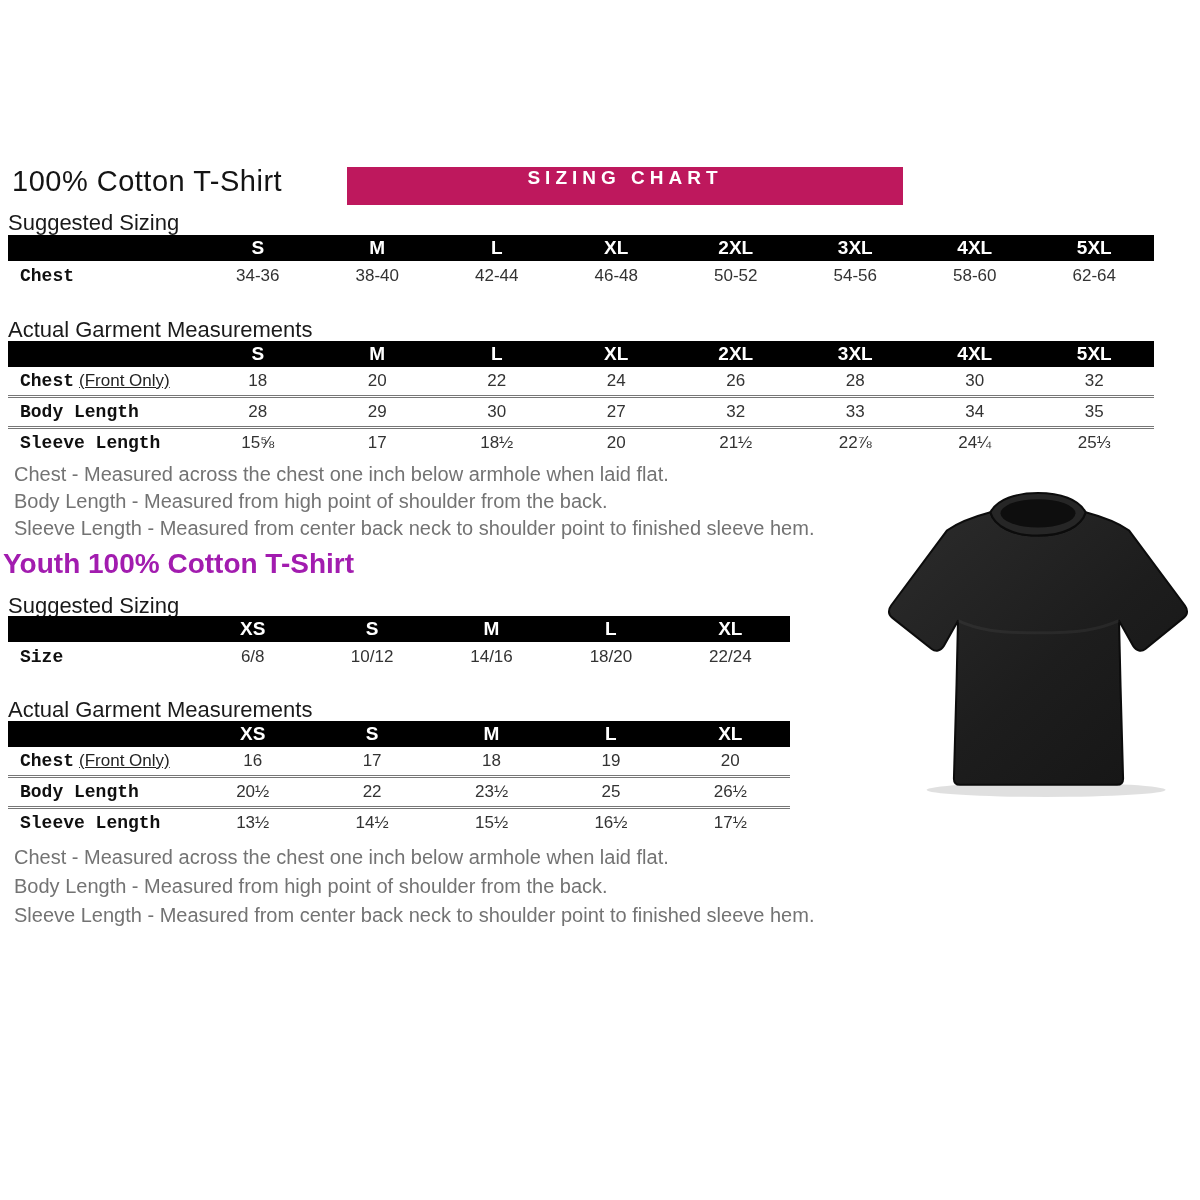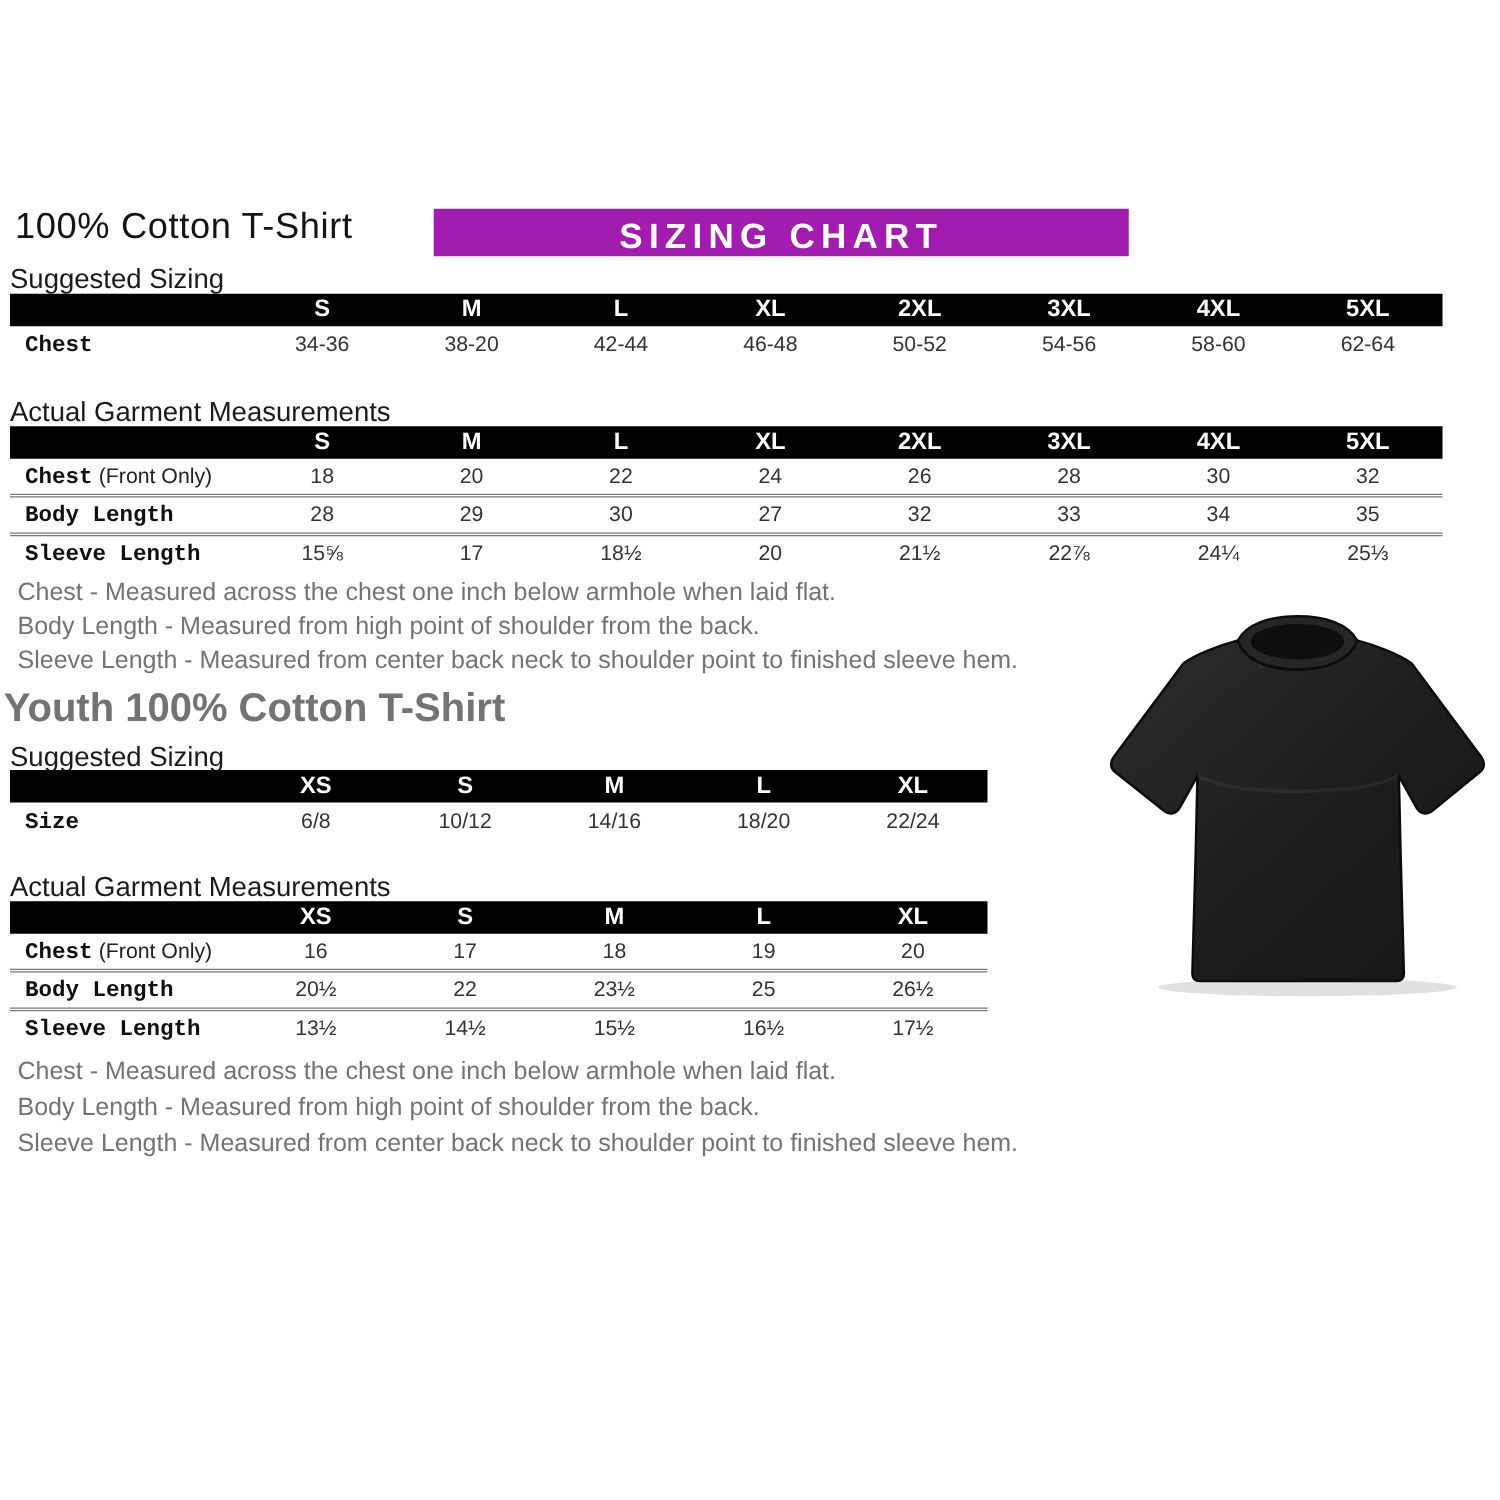--- a/index.html
+++ b/index.html
@@ -2,37 +2,37 @@
 <html><head>
 <meta charset="utf-8">
 <style>
   html,body{margin:0;padding:0;background:#ffffff;}
   #page{position:relative;width:1200px;height:1200px;background:#ffffff;overflow:hidden;
         font-family:"Liberation Sans","DejaVu Sans",sans-serif;color:#1a1a1a;}
 
   .abs{position:absolute;}
 
   .main-title{left:12px;top:165px;font-size:29px;font-weight:400;color:#141414;letter-spacing:0.5px;}
-  .banner{left:347px;top:167px;width:556px;height:38px;background:#a21caf;
-          display:flex;align-items:flex-end;justify-content:center;
-          color:#fff;font-size:28px;font-weight:bold;letter-spacing:5px;}
+  .banner{left:347px;top:167px;width:556px;height:38px;background:#be185d;
+          display:flex;align-items:flex-start;justify-content:center;
+          color:#fff;font-size:19px;font-weight:bold;letter-spacing:5px;}
   .section-label{font-size:22px;color:#1a1a1a;}
-  .youth-title{left:3px;top:548px;font-size:32px;font-weight:bold;color:#737373;}
+  .youth-title{left:3px;top:548px;font-size:28px;font-weight:bold;color:#a21caf;}
 
   .tbl{position:absolute;}
   .hdr{display:flex;align-items:center;background:#000;height:26px;}
   .hdr .cell{color:#fff;font-weight:bold;font-size:19px;}
   .row{display:flex;align-items:center;height:30px;}
   .row-28{height:28px;}
   .cell{flex:1;text-align:center;font-size:17px;color:#333;}
   .cell-label{flex:none;box-sizing:border-box;padding-left:12px;text-align:left;}
   .w-adult .cell-label{width:190px;}
   .w-youth .cell-label{width:185px;}
   .lbl-b{font-weight:bold;font-size:18px;color:#0f0f0f;font-family:Liberation Mono, monospace;}
-  .lbl-n{font-size:17px;color:#222;margin-left:5px;}
+  .lbl-n{font-size:17px;color:#222;margin-left:5px;text-decoration:underline;}
   .sep{border-top:3px double #777;}
 
   .notes div{font-size:20px;color:#737373;}
   .notes-a div{line-height:27px;}
   .notes-b div{line-height:29px;}
 
   .tshirt-wrap{left:886px;top:488px;width:304px;height:314px;}
 </style>
 </head>
 <body>
@@ -54,21 +54,21 @@
       <div class="cell">L</div>
       <div class="cell">XL</div>
       <div class="cell">2XL</div>
       <div class="cell">3XL</div>
       <div class="cell">4XL</div>
       <div class="cell">5XL</div>
     </div>
     <div class="row">
       <div class="cell cell-label"><span class="lbl-b">Chest</span></div>
       <div class="cell">34-36</div>
-      <div class="cell">38-20</div>
+      <div class="cell">38-40</div>
       <div class="cell">42-44</div>
       <div class="cell">46-48</div>
       <div class="cell">50-52</div>
       <div class="cell">54-56</div>
       <div class="cell">58-60</div>
       <div class="cell">62-64</div>
     </div>
   </div>
 
   <div class="abs section-label" style="left:8px;top:317px;">Actual Garment Measurements</div>

